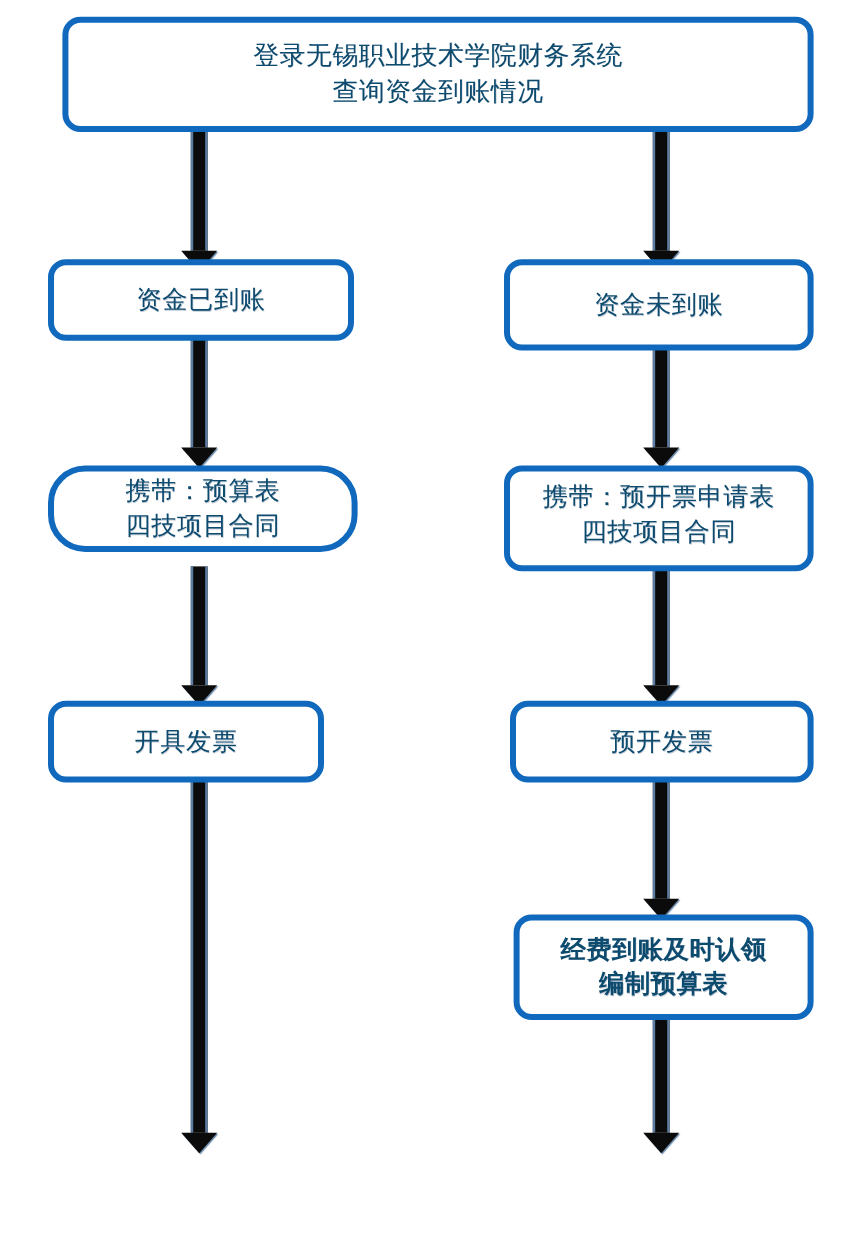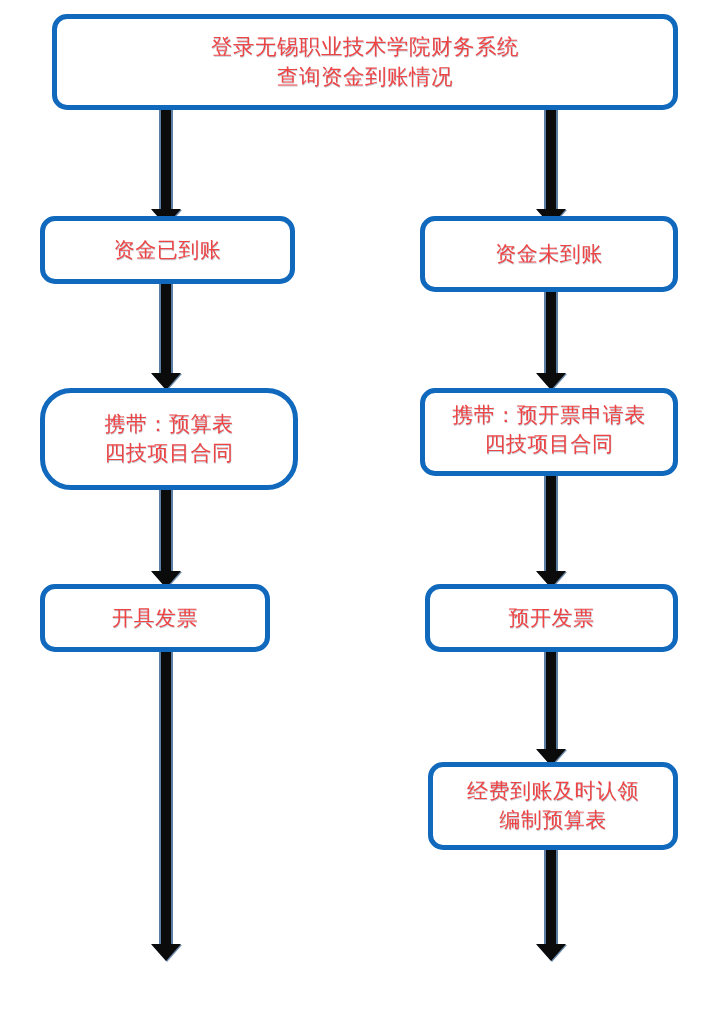--- a/index.html
+++ b/index.html
@@ -26,21 +26,21 @@
     justify-content:center;
     text-align:center;
     color:#2b2b2b;
     z-index:4;
   }
   .node .label{
     display:block;
     line-height:1.38;
     font-size:21px;
     letter-spacing:0.5px;
-    color:#ef4444;
+    color:#0c4a6e;
     white-space:pre-line;
     text-shadow:0.5px 0.5px 0px rgba(120,140,165,0.45);
   }
   .node.wide .label{font-size:21.5px;}
   
   .conn{
     position:absolute;
     z-index:2;
   }
   .conn .stem{
@@ -123,37 +123,37 @@
   </div>
 
   <div class="node" style="left:40px; top:216px; width:255px; height:68px;">
     <span class="label">资金已到账</span>
   </div>
 
   <div class="node" style="left:420px; top:216px; width:258px; height:76px;">
     <span class="label">资金未到账</span>
   </div>
 
-  <div class="node" style="left:40px; top:388px; width:258px; height:102px;border-radius:31px;">
+  <div class="node" style="left:40px; top:388px; width:258px; height:72px;border-radius:31px;">
     <span class="label">携带：预算表
 四技项目合同</span>
   </div>
 
   <div class="node" style="left:420px; top:388px; width:258px; height:88px;font-family:Liberation Mono, monospace;">
     <span class="label">携带：预开票申请表
 四技项目合同</span>
   </div>
 
   <div class="node" style="left:40px; top:584px; width:230px; height:68px;">
     <span class="label">开具发票</span>
   </div>
 
   <div class="node" style="left:425px; top:584px; width:253px; height:68px;">
     <span class="label">预开发票</span>
   </div>
 
-  <div class="node" style="left:428px; top:762px; width:250px; height:88px;">
+  <div class="node" style="left:428px; top:762px; width:250px; height:88px;font-weight:bold;">
     <span class="label">经费到账及时认领
 编制预算表</span>
   </div>
 
 
 </div>
 
 </body></html>

